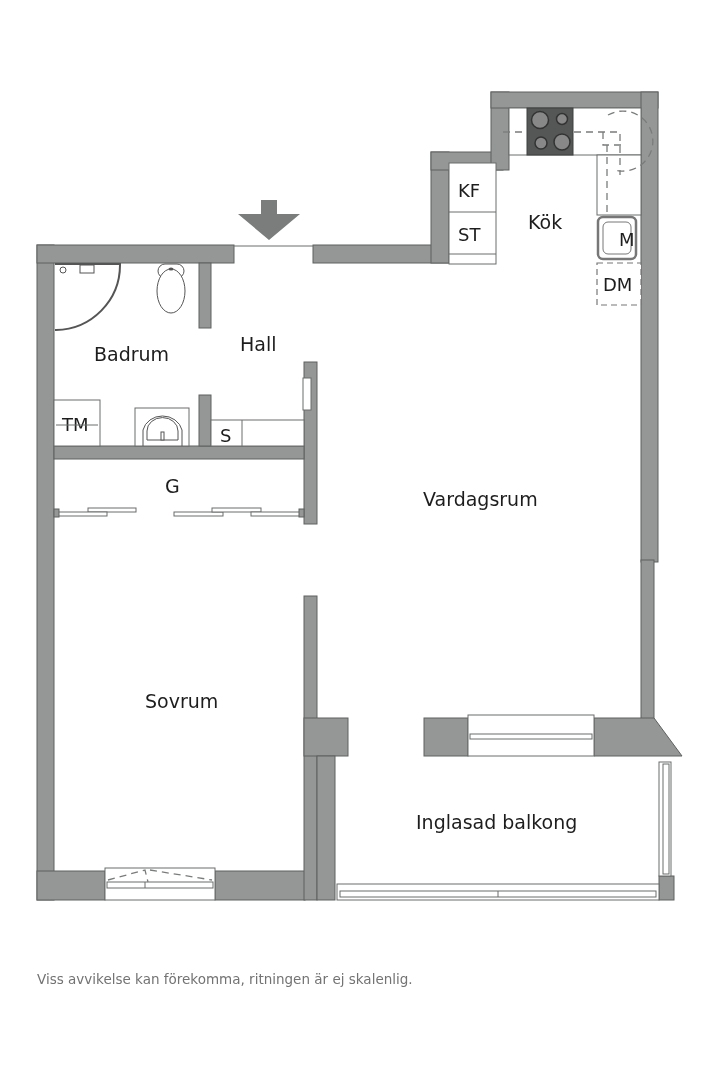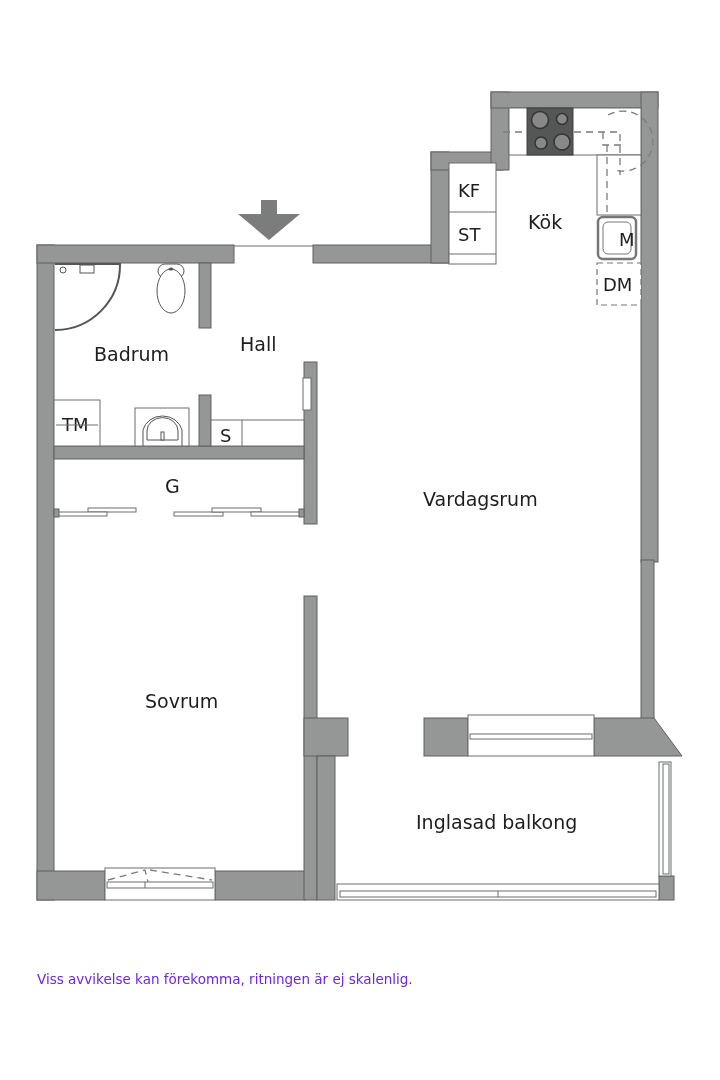--- a/index.html
+++ b/index.html
@@ -5,21 +5,21 @@
   html, body { margin: 0; padding: 0; background: #ffffff; }
   body { width: 720px; height: 1080px; position: relative; overflow: hidden;
          font-family: "DejaVu Sans", "Liberation Sans", sans-serif; }
   #plan { position: absolute; left: 0; top: 0; width: 720px; height: 1080px; }
   .wall { fill: #959797; stroke: #5f6161; stroke-width: 1; }
   .fix  { fill: #ffffff; stroke: #6a6c6c; stroke-width: 1; }
   .thin { fill: none; stroke: #6a6c6c; stroke-width: 1; }
   .dash { fill: none; stroke: #7a7c7c; stroke-width: 1.3; stroke-dasharray: 7 5; }
   .room-label { font-family: "DejaVu Sans", sans-serif; font-size: 19px; fill: #1d1d1d; }
   .fix-label  { font-family: "DejaVu Sans", sans-serif; font-size: 18px; fill: #1d1d1d; }
-  .disclaimer { position: absolute; left: 37px; top: 971px; font-size: 13.5px; color: #6d28d9;
+  .disclaimer { position: absolute; left: 37px; top: 971px; font-size: 13.5px; color: #737373;
                 font-family: "DejaVu Sans", "Liberation Sans", sans-serif; }
 </style>
 </head>
 <body>
 
 <svg id="plan" viewBox="0 0 720 1080" xmlns="http://www.w3.org/2000/svg">
 
   <g>
 
     <rect class="wall" x="37" y="245" width="17" height="655"></rect>

